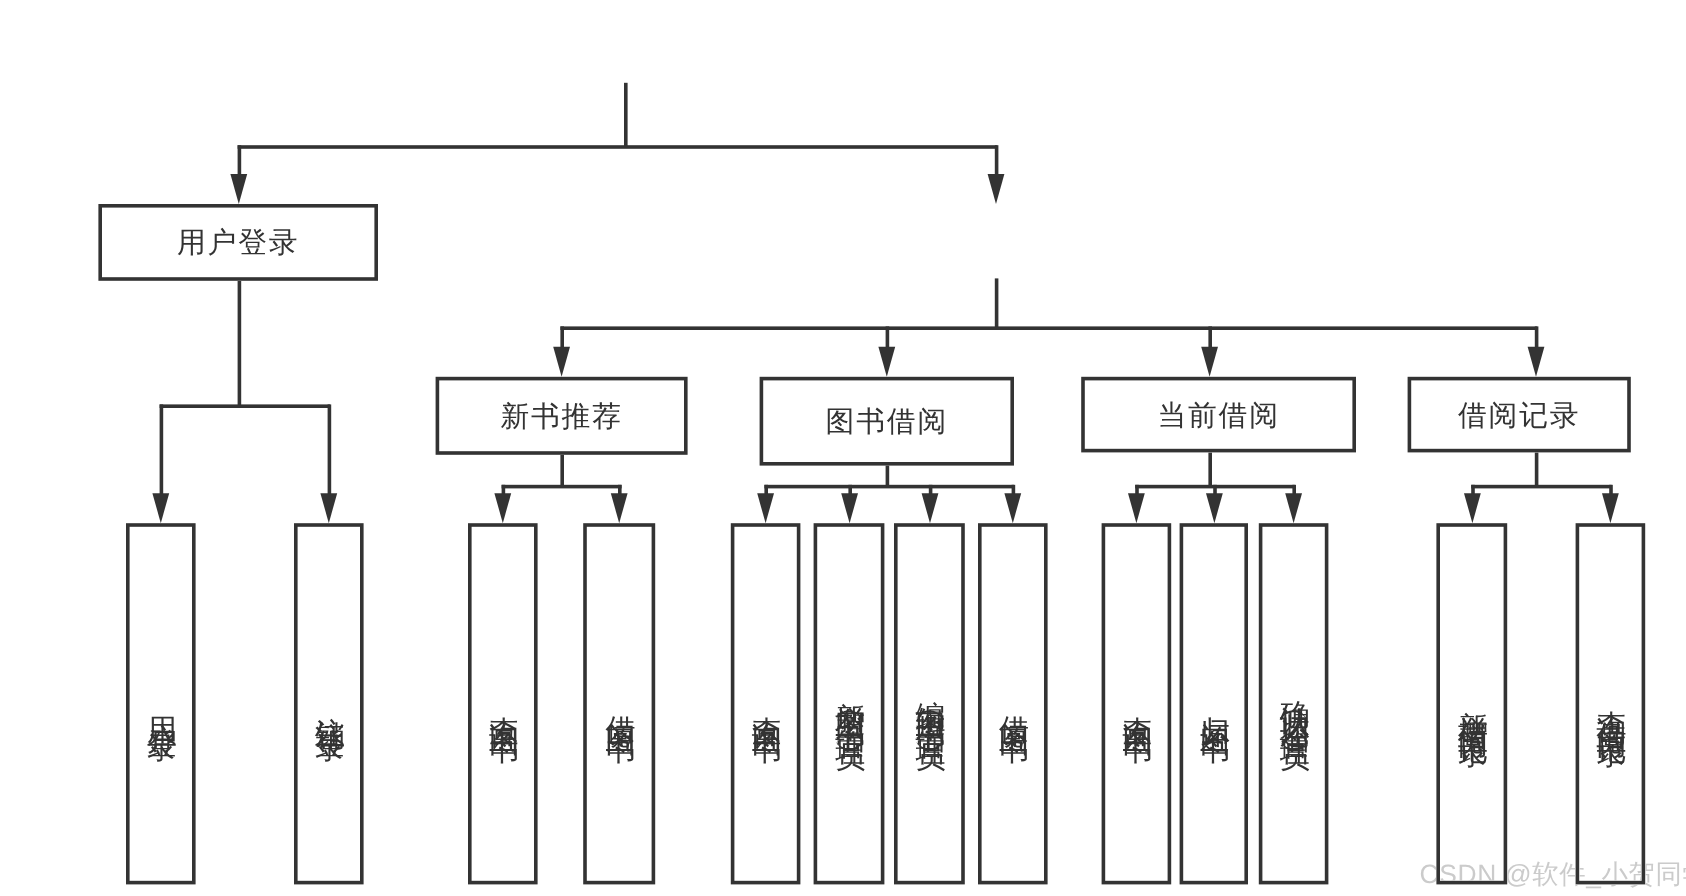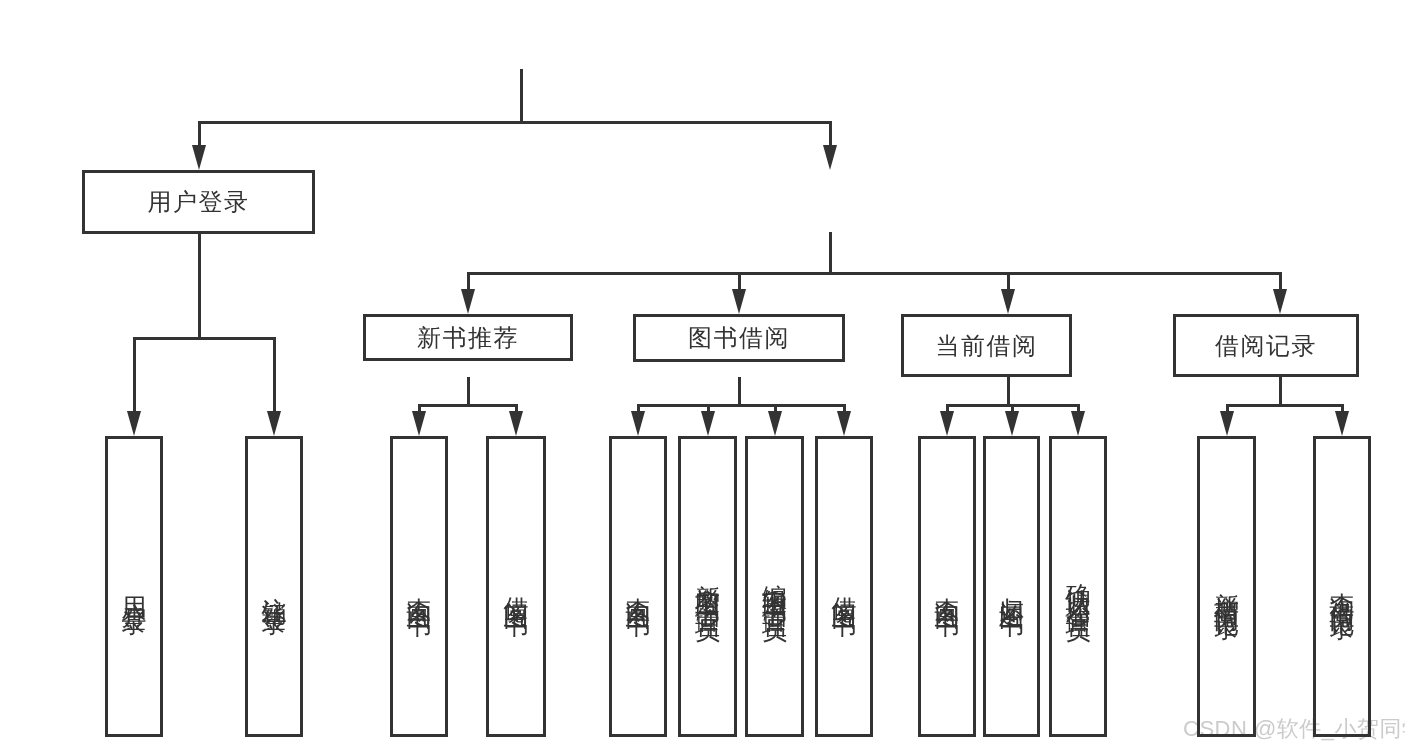--- a/index.html
+++ b/index.html
@@ -57,23 +57,23 @@
   }
 </style>
 </head>
 <body>
 
 <div class="canvas">
 
 
   <div class="box hbox" style="left:82px; top:170px; width:233px; height:64px;">用户登录</div>
 
-  <div class="box hbox" style="left:363px; top:314px; width:210px; height:47px;">新书推荐</div>
-  <div class="box hbox" style="left:633px; top:314px; width:212px; height:48px;">图书借阅</div>
-  <div class="box hbox" style="left:901px; top:314px; width:171px; height:63px;">当前借阅</div>
+  <div class="box hbox" style="left:363px; top:314px; width:210px; height:65px;">新书推荐</div>
+  <div class="box hbox" style="left:633px; top:314px; width:212px; height:74px;">图书借阅</div>
+  <div class="box hbox" style="left:901px; top:314px; width:229px; height:63px;">当前借阅</div>
   <div class="box hbox" style="left:1173px; top:314px; width:186px; height:63px;">借阅记录</div>
 
   <div class="box vbox" style="left:105px; top:436px; width:58px; height:301px;">用户登录</div>
   <div class="box vbox" style="left:245px; top:436px; width:58px; height:301px;">注销登录</div>
 
   <div class="box vbox" style="left:390px; top:436px; width:58px; height:301px;">查询图书</div>
   <div class="box vbox" style="left:486px; top:436px; width:60px; height:301px;">借阅图书</div>
 
   <div class="box vbox" style="left:609px; top:436px; width:58px; height:301px;">查询图书</div>
   <div class="box vbox" style="left:678px; top:436px; width:59px; height:301px;">新增图书（管理员）</div>

